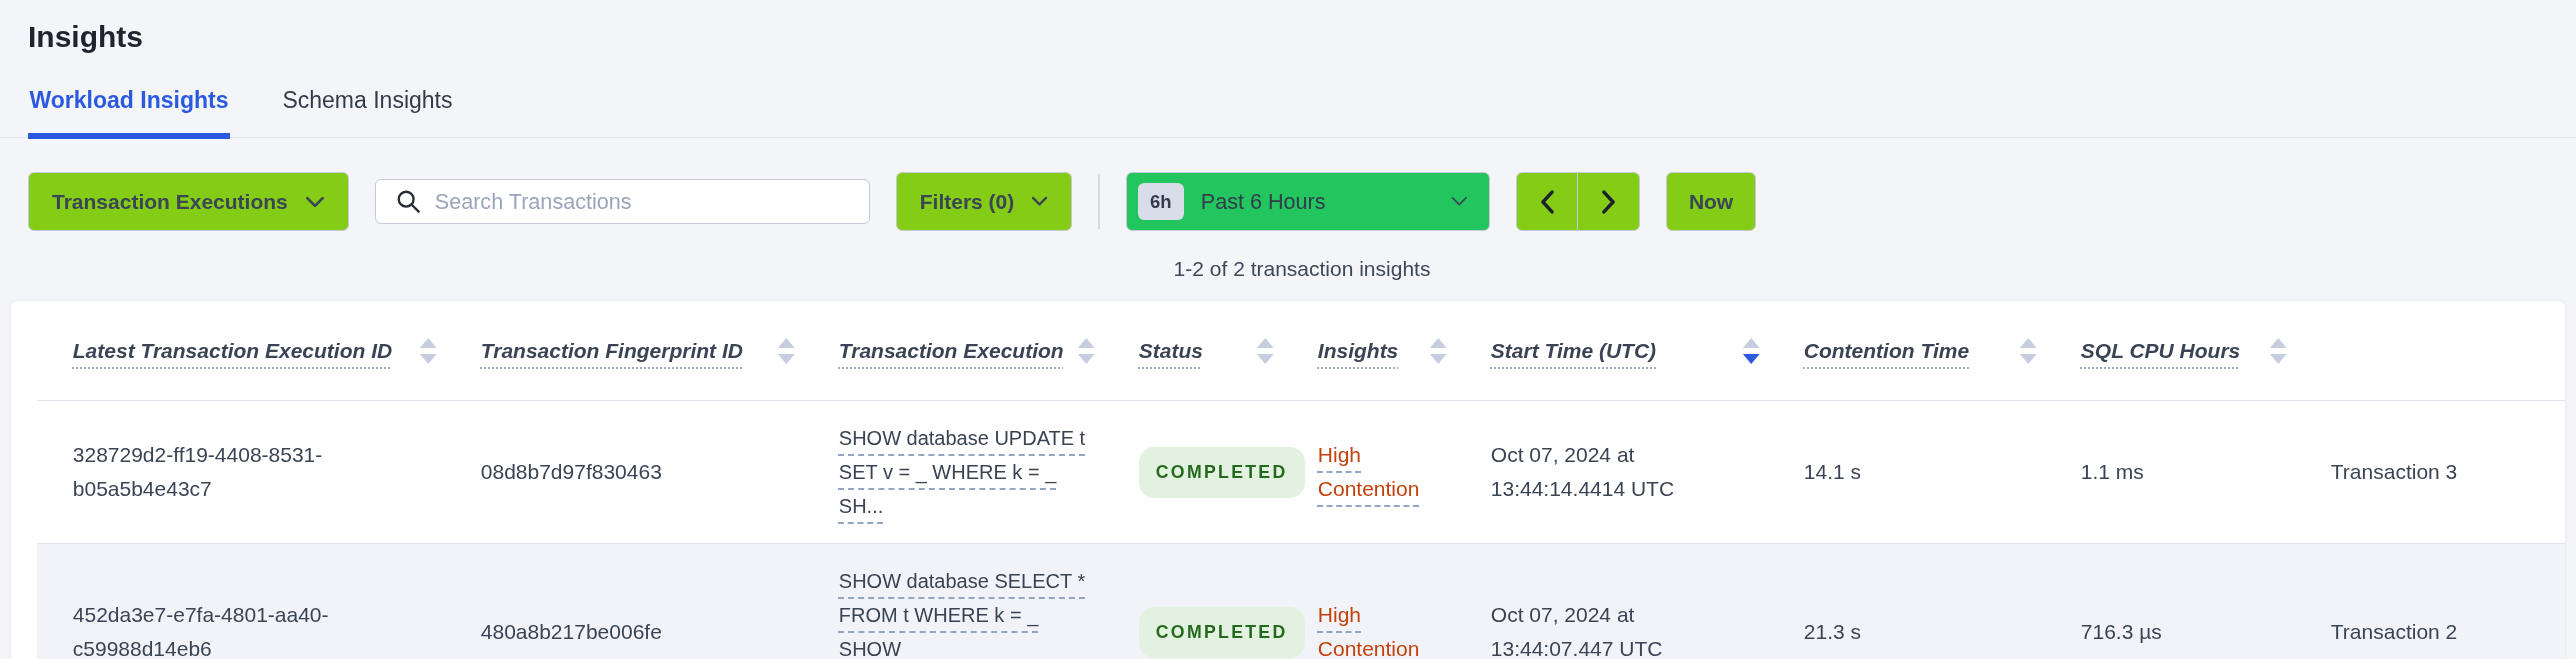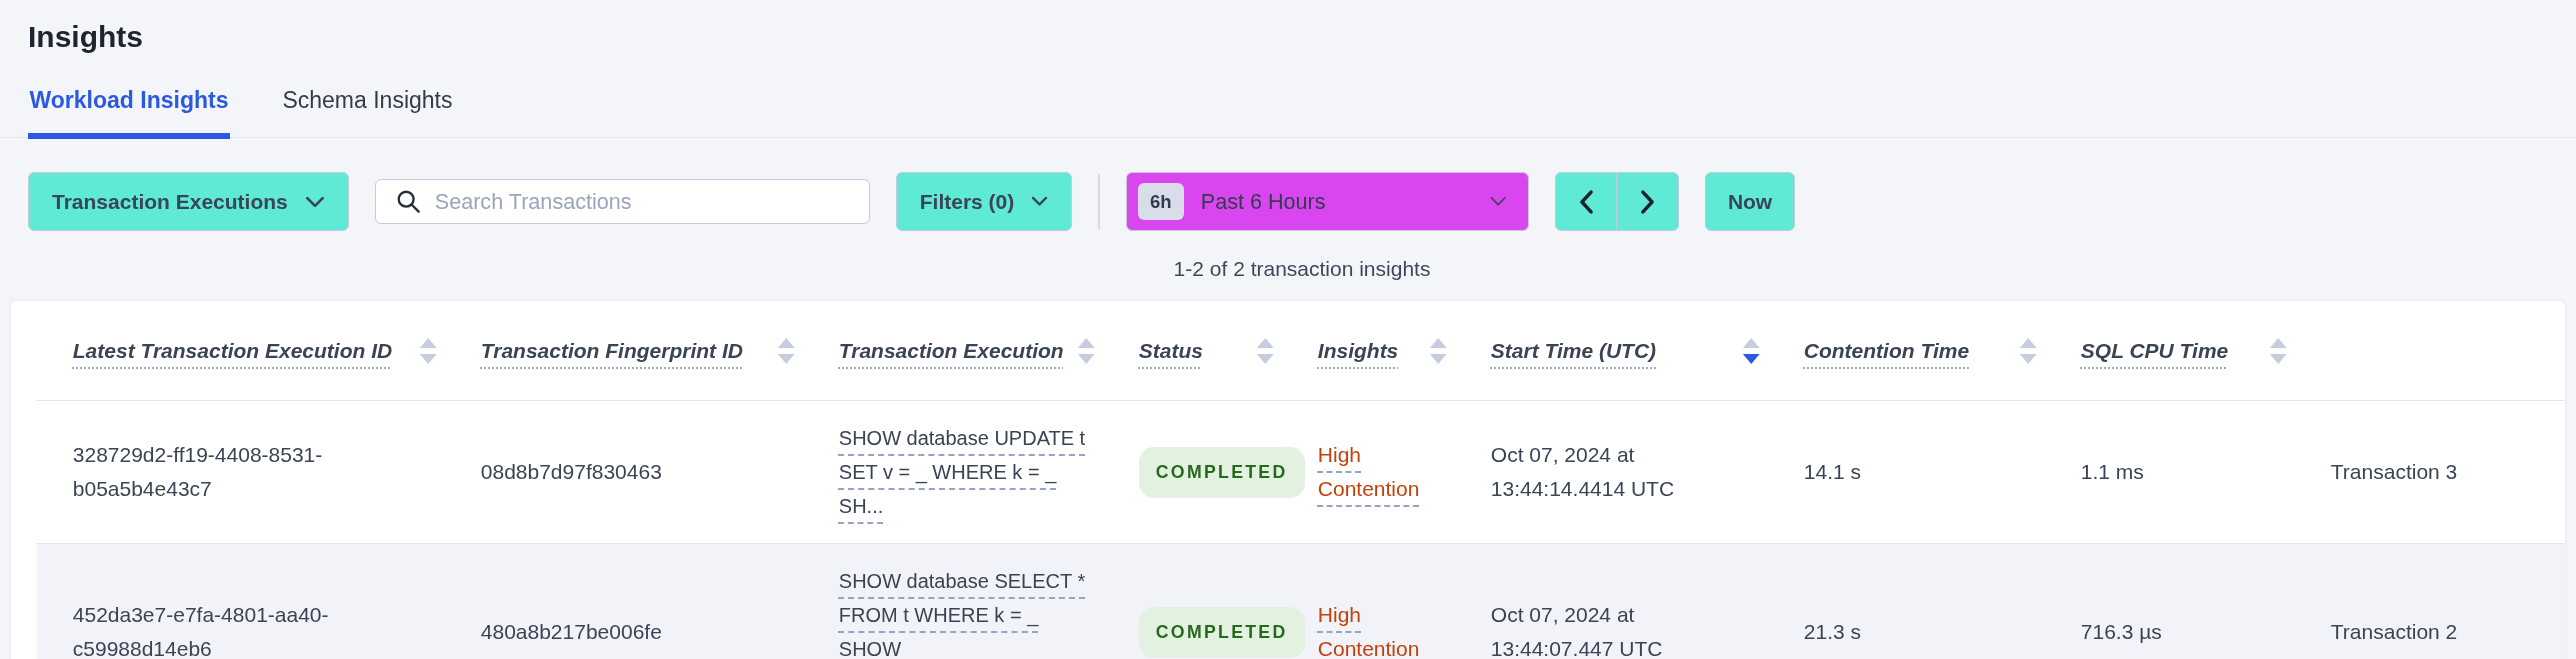--- a/index.html
+++ b/index.html
@@ -47,21 +47,21 @@
     align-items: center;
     gap: 26px;
     margin: 34px 0 0 28px;
   }
   .btn {
     display: inline-flex;
     align-items: center;
     gap: 17px;
     height: 59px;
     padding: 0 23px;
-    background: #5eead4;
+    background: #84cc16;
     border: 1.5px solid #c4cada;
     border-radius: 6.2px;
     font-size: 21px;
     font-weight: 700;
     color: #3a4555;
     cursor: pointer;
   }
   .search-box {
     display: flex;
     align-items: center;
@@ -86,24 +86,24 @@
 
   .v-divider {
     width: 1.5px;
     height: 55px;
     background: #d5d9e3;
   }
 
   .time-picker {
     display: flex;
     align-items: center;
-    width: 403px;
+    width: 364px;
     height: 59px;
     padding: 0 20px 0 10.8px;
-    background: #d946ef;
+    background: #22c55e;
     border: 1.5px solid #c4cada;
     border-radius: 6.2px;
     cursor: pointer;
   }
   .time-chip {
     background: #d8dde9;
     border-radius: 6.2px;
     padding: 7.7px 12.3px;
     font-size: 18.5px;
     font-weight: 700;
@@ -319,21 +319,21 @@
           </svg>
       </div>
       <div class="th">
         <span class="th-label">Contention Time</span>
         <svg class="sort" width="18.5" height="26" viewBox="0 0 24 34">
             <polygon class="tri" points="12,0 23,13 1,13"></polygon>
             <polygon class="tri" points="1,21 23,21 12,34"></polygon>
           </svg>
       </div>
       <div class="th">
-        <span class="th-label">SQL CPU Time</span>
+        <span class="th-label">SQL CPU Hours</span>
         <svg class="sort" width="18.5" height="26" viewBox="0 0 24 34">
             <polygon class="tri" points="12,0 23,13 1,13"></polygon>
             <polygon class="tri" points="1,21 23,21 12,34"></polygon>
           </svg>
       </div>
     </div>
 
     <div class="t-row body-row-1">
       <div class="td preline">328729d2-ff19-4408-8531-
 b05a5b4e43c7</div>

